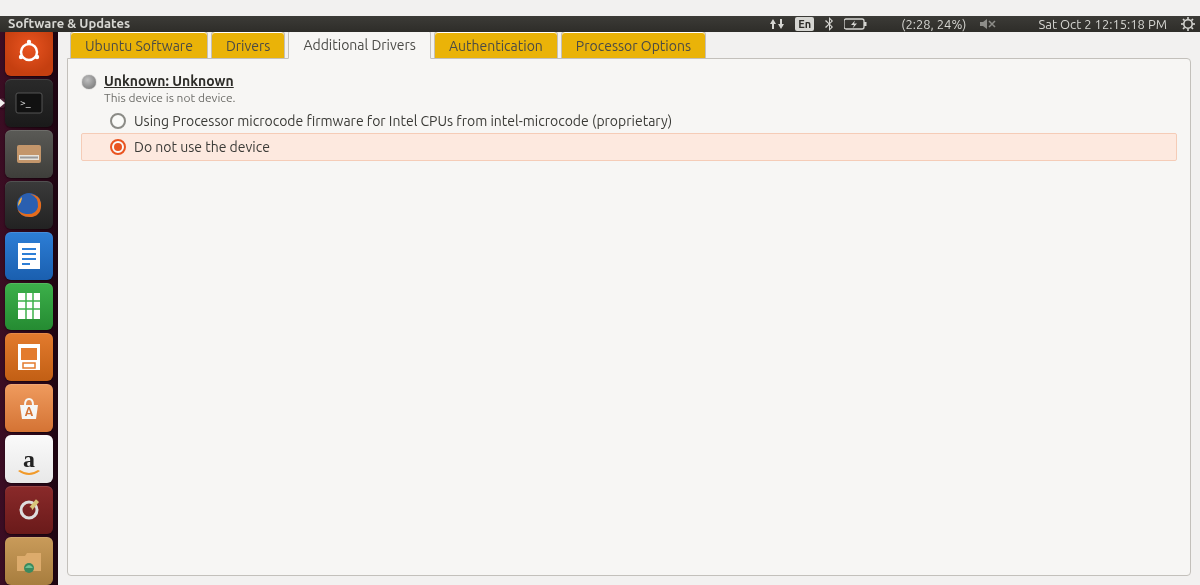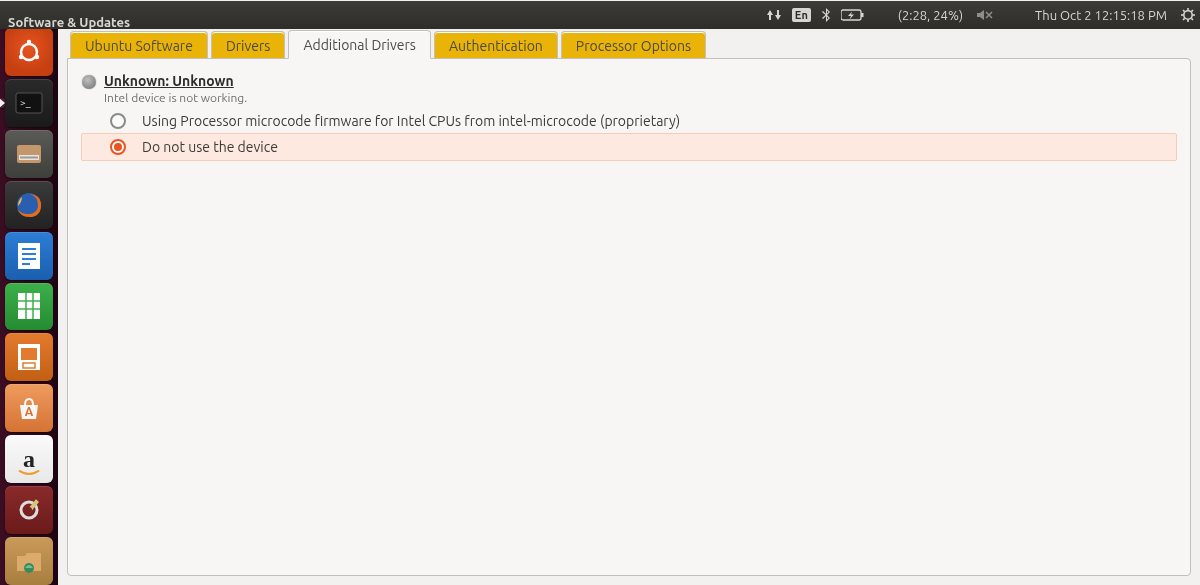--- a/index.html
+++ b/index.html
@@ -1,22 +1,22 @@
 <!DOCTYPE html>
 <html><head>
 <meta charset="utf-8">
 <style>
   * { box-sizing: border-box; margin: 0; padding: 0; font-family: "Ubuntu", "Segoe UI", Arial, sans-serif; }
   html, body { width: 1200px; height: 585px; overflow: hidden; background: #f2f1f0; }
 
   
   .menubar {
-    position: absolute; top: 1px; left: 0; right: 0; height: 28px;
+    position: absolute; top: 16px; left: 0; right: 0; height: 16px;
     background: linear-gradient(to bottom, #3c3b37, #2e2d29);
-    color: #d6d6d2; display: flex; align-items: flex-end;
+    color: #d6d6d2; display: flex; align-items: flex-start;
     font-size: 13px; font-weight: bold;
     z-index: 100;
   }
   .menubar .title { padding-left: 8px; }
   .menubar .spacer { flex: 1; }
   .menubar .ind { display: flex; align-items: center; gap: 1px; padding: 0 5px; height: 100%; }
   .menubar .ind svg { display: block; }
   .menubar .lang-box { background:#d6d6d2; color:#2e2d29; border-radius:2px; padding:0 3px; font-size:11px; font-weight:bold; line-height:14px;}
   .menubar .batt-text, .menubar .clock-text { font-weight:normal; padding:0 4px;margin-left:28px; }
   .menubar .vol-muted { opacity:0.55; }
@@ -97,21 +97,21 @@
   .device-icon {
     width: 14px; height: 14px; border-radius: 50%;
     background: radial-gradient(circle at 40% 35%, #bfbfbf, #6e6e6e);
     box-shadow: 0 0 1px #555; margin-top: 2px; flex: none;
   }
   .device-titles { display:flex; flex-direction:column; }
   .device-title { font-size: 14px; font-weight: bold; color: #2e2d29; text-decoration: underline; }
   .device-sub { font-size: 12px; color: #6e6e6a; margin-top: 2px; margin-bottom: 4px;}
 
   .driver-option {
-    display: flex; align-items: center; gap: 16px;
+    display: flex; align-items: center; gap: 8px;
     padding: 5px 6px 5px 28px; font-size: 14px; color: #3b3b37;
     border-radius: 1px;
   }
   .driver-option.selected {
     background: #fde9df;
     outline: 1px solid #f5ccb7;
   }
   .driver-option .radio {
     width: 16px; height: 16px; border-radius: 50%;
     border: 2px solid #8b8b86; flex: none;
@@ -158,21 +158,21 @@
   </span>
 
   <span class="ind vol-muted">
     <svg width="16" height="12" viewBox="0 0 16 12">
       <path d="M0 4 L3 4 L7 1 L7 11 L3 8 L0 8 Z" fill="#d6d6d2"></path>
       <path d="M9 3 L15 9 M15 3 L9 9" stroke="#d6d6d2" stroke-width="1.5"></path>
     </svg>
   </span>
 
   <span class="ind">
-    <span class="clock-text">Thu Oct  2 12:15:18 PM</span>
+    <span class="clock-text">Sat Oct  2 12:15:18 PM</span>
   </span>
 
   <span class="ind">
     <svg width="14" height="14" viewBox="0 0 14 14">
       <circle cx="7" cy="7" r="4.2" fill="none" stroke="#d6d6d2" stroke-width="1.6"></circle>
       <g stroke="#d6d6d2" stroke-width="1.6">
         <line x1="7" y1="0" x2="7" y2="2.3"></line>
           <line x1="7" y1="11.7" x2="7" y2="14"></line>
         <line x1="0" y1="7" x2="2.3" y2="7"></line>
           <line x1="11.7" y1="7" x2="14" y2="7"></line>
@@ -280,21 +280,21 @@
     <div class="tab inactive"><span>Authentication</span></div>
     <div class="tab inactive"><span>Processor Options</span></div>
   </div>
 
   <div class="pane">
     <div class="device-block">
       <div class="device-header">
         <div class="device-icon"></div>
         <div class="device-titles">
           <span class="device-title">Unknown: Unknown</span>
-          <span class="device-sub">Intel device is not working.</span>
+          <span class="device-sub">This device is not device.</span>
         </div>
       </div>
 
       <label class="driver-option">
         <span class="radio"></span>
         <span>Using Processor microcode firmware for Intel CPUs from intel-microcode (proprietary)</span>
       </label>
 
       <label class="driver-option selected">
         <span class="radio"></span>

